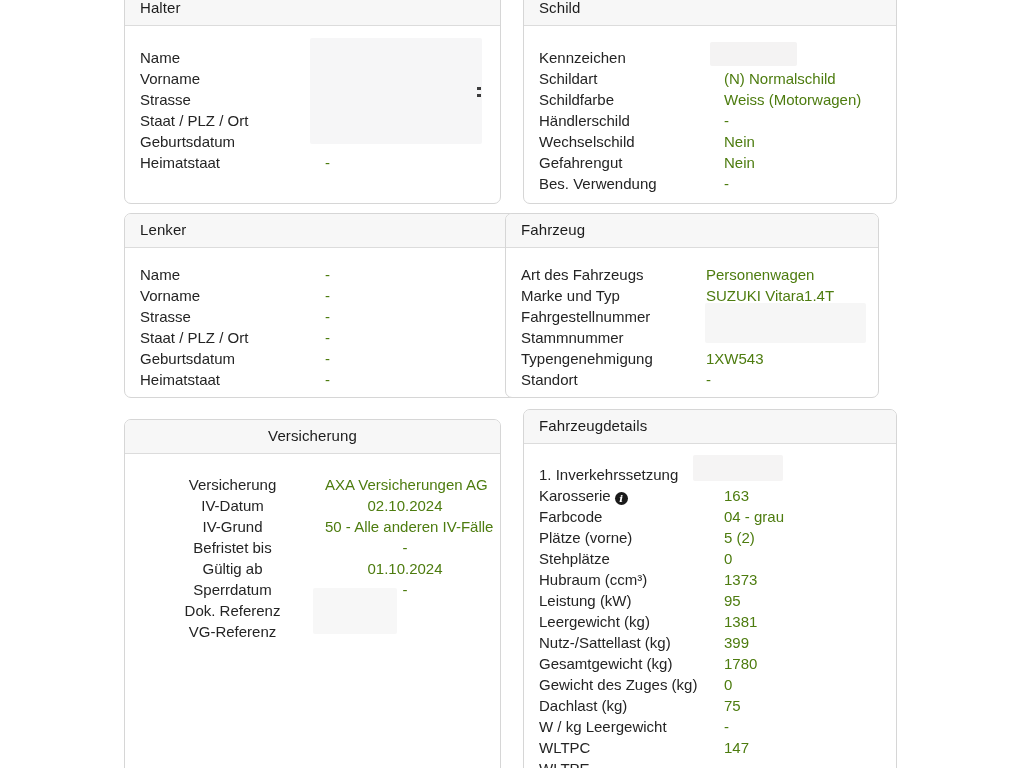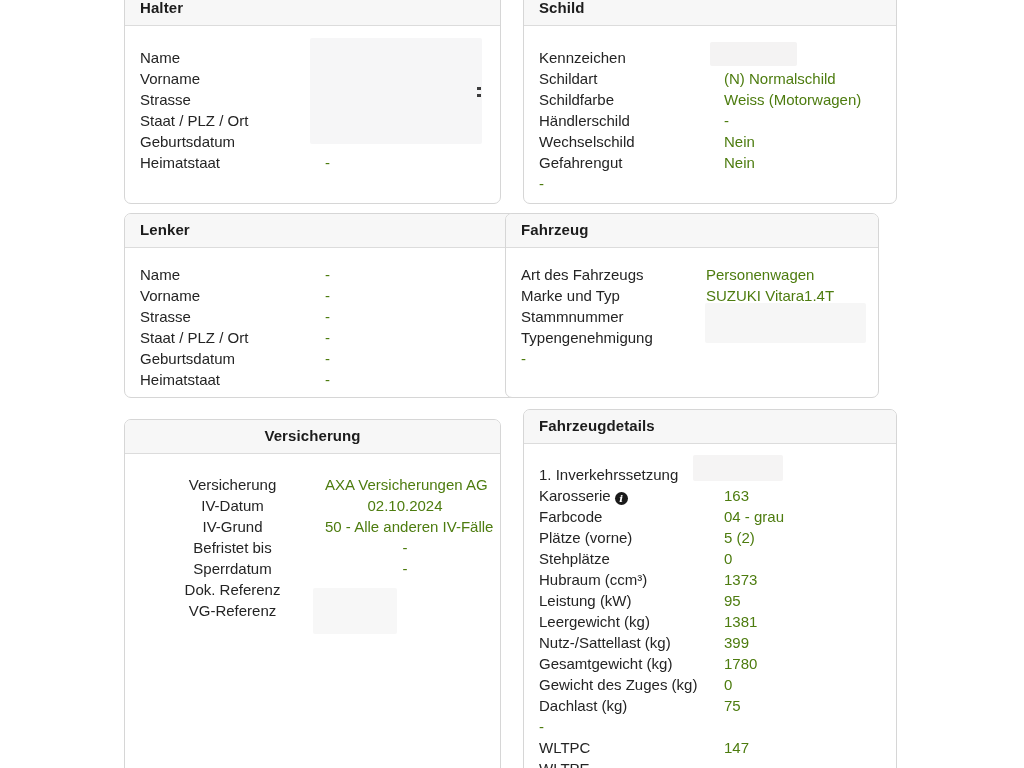--- a/index.html
+++ b/index.html
@@ -12,21 +12,21 @@
   #screen{position:absolute;left:0;top:0;width:1024px;height:768px;overflow:hidden;}
   .card{
     position:absolute;background:#ffffff;
     border:1px solid #d6d6d6;border-radius:7px;
     overflow:hidden;box-sizing:border-box;
   }
   .card-header{
     background:#f7f7f7;border-bottom:1px solid #dcdcdc;
     padding:7px 15px;height:19px;
   }
-  .card-title{font-weight:700;font-size:15px;color:#1c1c1c;letter-spacing:.1px;}
+  .card-title{font-weight:400;font-size:15px;color:#1c1c1c;letter-spacing:.1px;}
   .card-body{padding:16px 15px 10px 15px;}
   .card-row1 .card-body{padding-top:21px;}
   .card-row3 .card-body{padding-top:20px;}
   .frow{display:flex;line-height:21px;font-size:15px;}
   .flabel{flex:0 0 185px;width:185px;color:#242424;white-space:nowrap;}
   .fvalue{flex:1;color:#4d7c0f;white-space:nowrap;}
   .info-icon{
     display:inline-block;width:13px;height:13px;border-radius:50%;
     background:#1a1a1a;color:#ffffff;font-size:10px;font-weight:700;
     line-height:13px;text-align:center;vertical-align:-1px;margin-left:4px;
@@ -110,20 +110,21 @@
         </div>
         <div class="frow">
           <span class="flabel">Wechselschild</span>
           <span class="fvalue">Nein</span>
         </div>
         <div class="frow">
           <span class="flabel">Gefahrengut</span>
           <span class="fvalue">Nein</span>
         </div>
         <div class="frow">
+          <span class="flabel">Bes. Verwendung</span>
           <span class="fvalue">-</span>
         </div>
       </div>
   </section>
 
   <section class="card card-lenker">
     <header class="card-header">
       <span class="card-title">Lenker</span>
     </header>
     <div class="card-body">
@@ -161,31 +162,33 @@
     <div class="card-body">
         <div class="frow">
           <span class="flabel">Art des Fahrzeugs</span>
           <span class="fvalue">Personenwagen</span>
         </div>
         <div class="frow">
           <span class="flabel">Marke und Typ</span>
           <span class="fvalue">SUZUKI Vitara1.4T</span>
         </div>
         <div class="frow">
+          <span class="flabel">Fahrgestellnummer</span>
           <span class="fvalue"></span>
         </div>
         <div class="frow">
           <span class="flabel">Stammnummer</span>
           <span class="fvalue"></span>
         </div>
         <div class="frow">
           <span class="flabel">Typengenehmigung</span>
           <span class="fvalue">1XW543</span>
         </div>
         <div class="frow">
+          <span class="flabel">Standort</span>
           <span class="fvalue">-</span>
         </div>
       </div>
   </section>
 
   <section class="card card-versicherung card-row3">
     <header class="card-header">
       <span class="card-title">Versicherung</span>
     </header>
     <div class="card-body">
@@ -199,20 +202,24 @@
         </div>
         <div class="frow">
           <span class="flabel">IV-Grund</span>
           <span class="fvalue">50 - Alle anderen IV-Fälle</span>
         </div>
         <div class="frow">
           <span class="flabel">Befristet bis</span>
           <span class="fvalue">-</span>
         </div>
         <div class="frow">
+          <span class="flabel">Gültig ab</span>
+          <span class="fvalue">01.10.2024</span>
+        </div>
+        <div class="frow">
           <span class="flabel">Sperrdatum</span>
           <span class="fvalue">-</span>
         </div>
         <div class="frow">
           <span class="flabel">Dok. Referenz</span>
           <span class="fvalue"></span>
         </div>
         <div class="frow">
           <span class="flabel">VG-Referenz</span>
           <span class="fvalue"></span>
@@ -267,20 +274,21 @@
         </div>
         <div class="frow">
           <span class="flabel">Gewicht des Zuges (kg)</span>
           <span class="fvalue">0</span>
         </div>
         <div class="frow">
           <span class="flabel">Dachlast (kg)</span>
           <span class="fvalue">75</span>
         </div>
         <div class="frow">
+          <span class="flabel">W / kg Leergewicht</span>
           <span class="fvalue">-</span>
         </div>
         <div class="frow">
           <span class="flabel">WLTPC</span>
           <span class="fvalue">147</span>
         </div>
         <div class="frow">
           <span class="flabel">WLTPE</span>
           <span class="fvalue"></span>
         </div>

